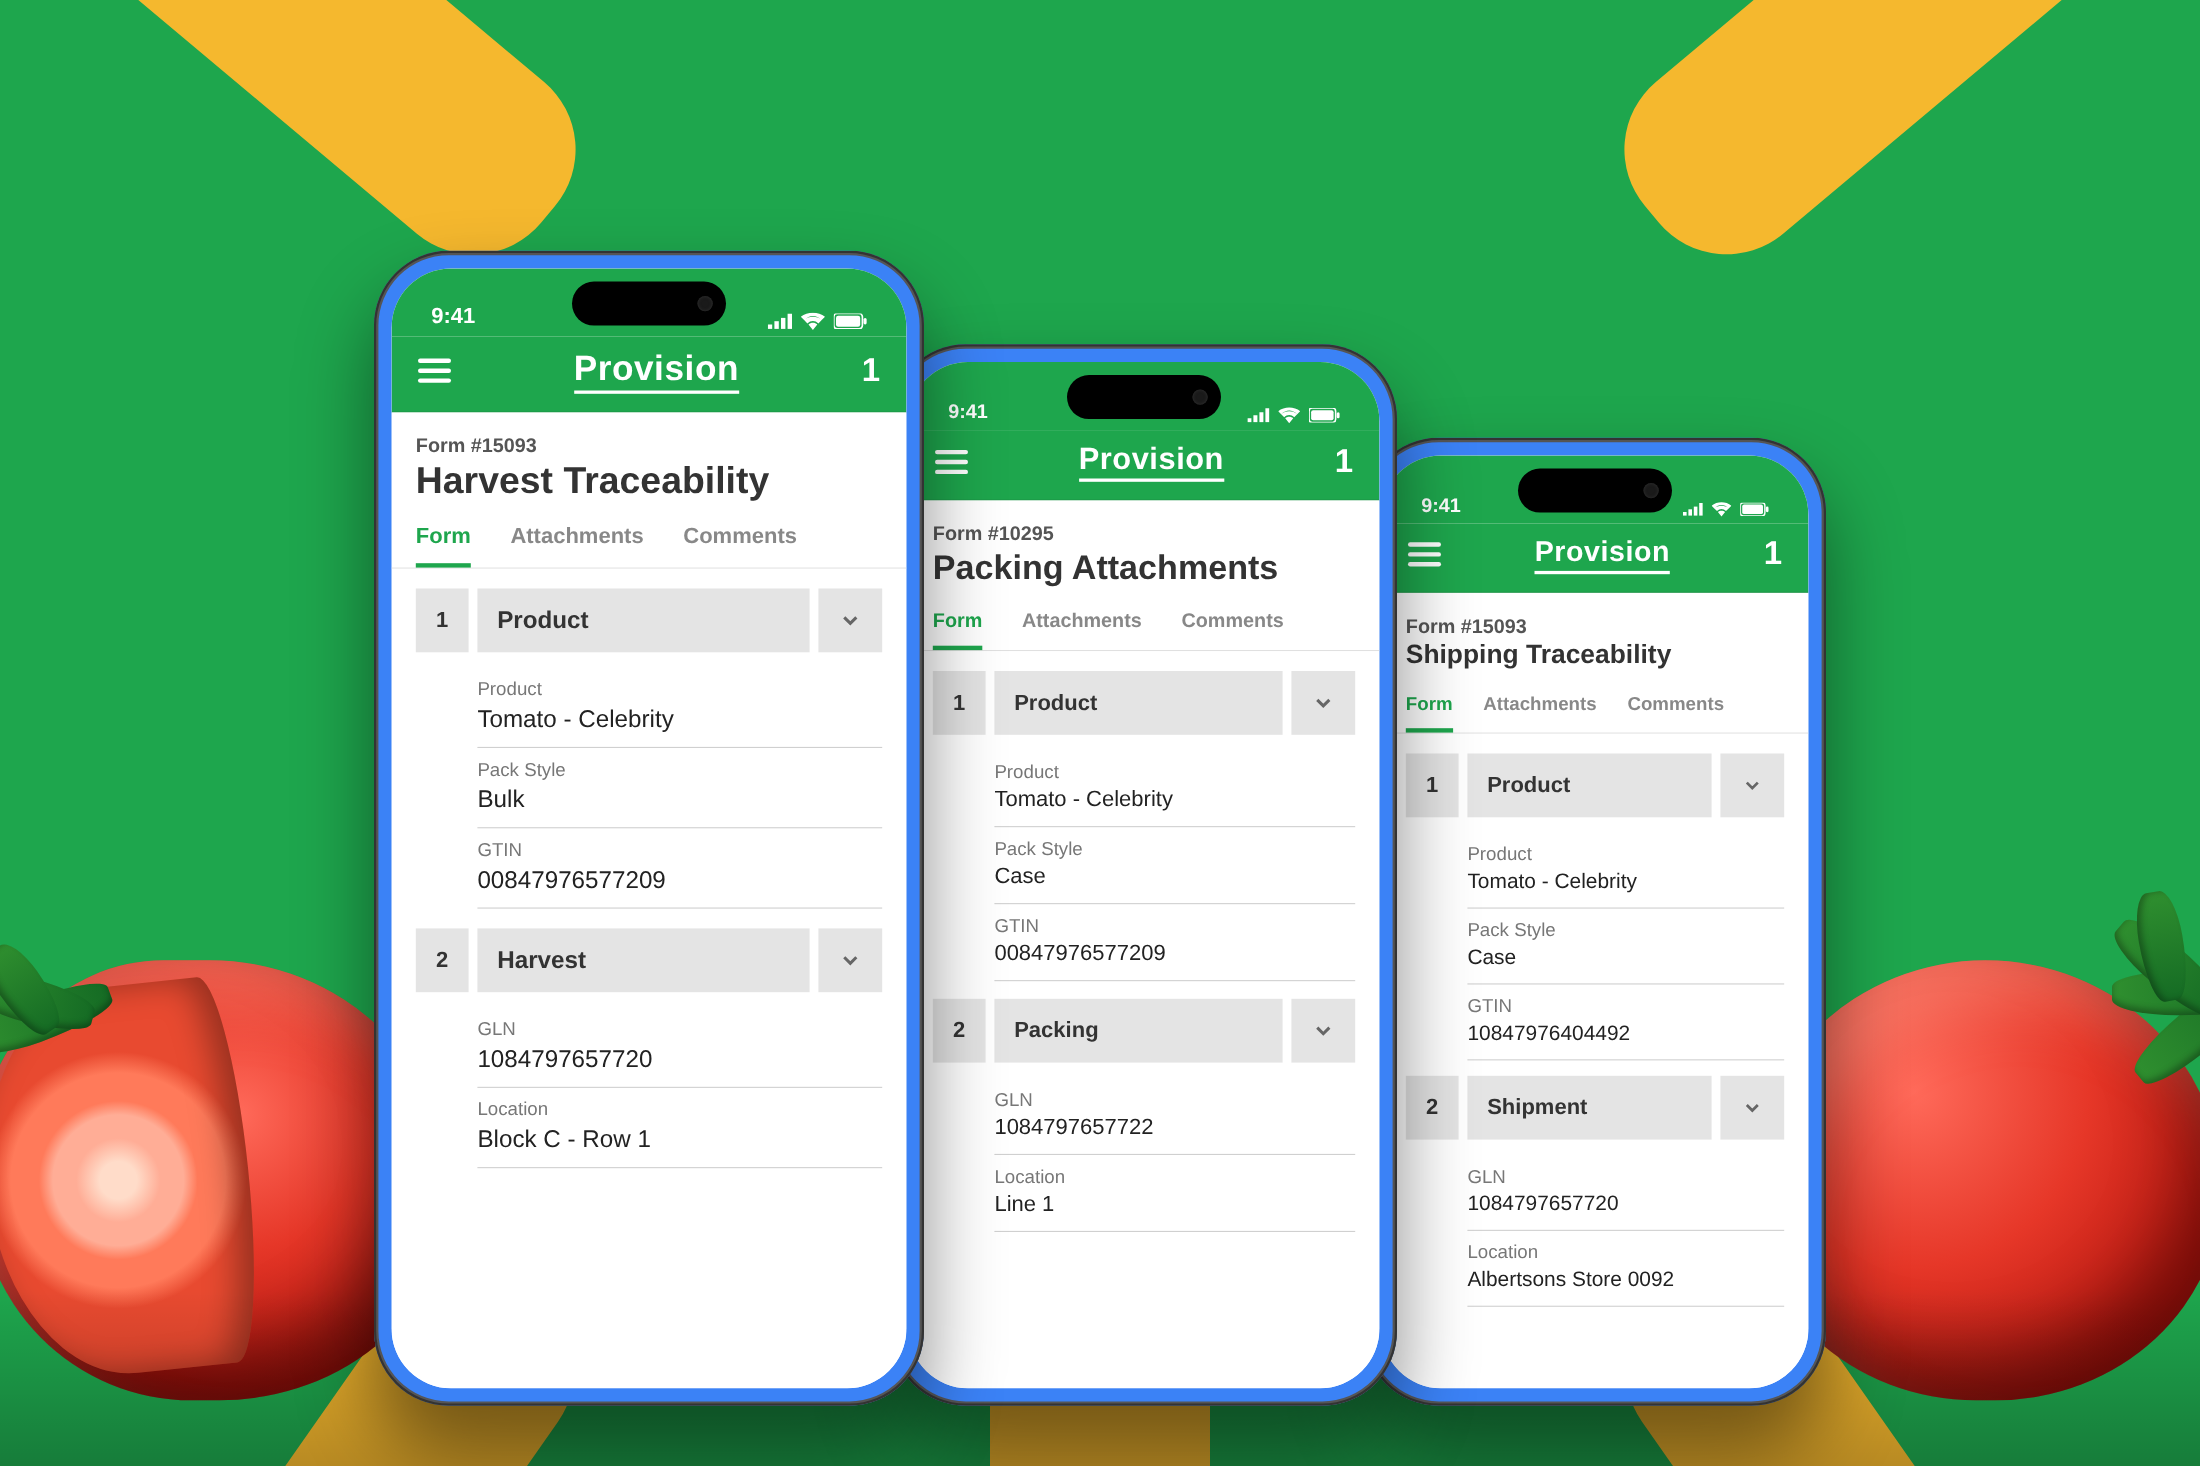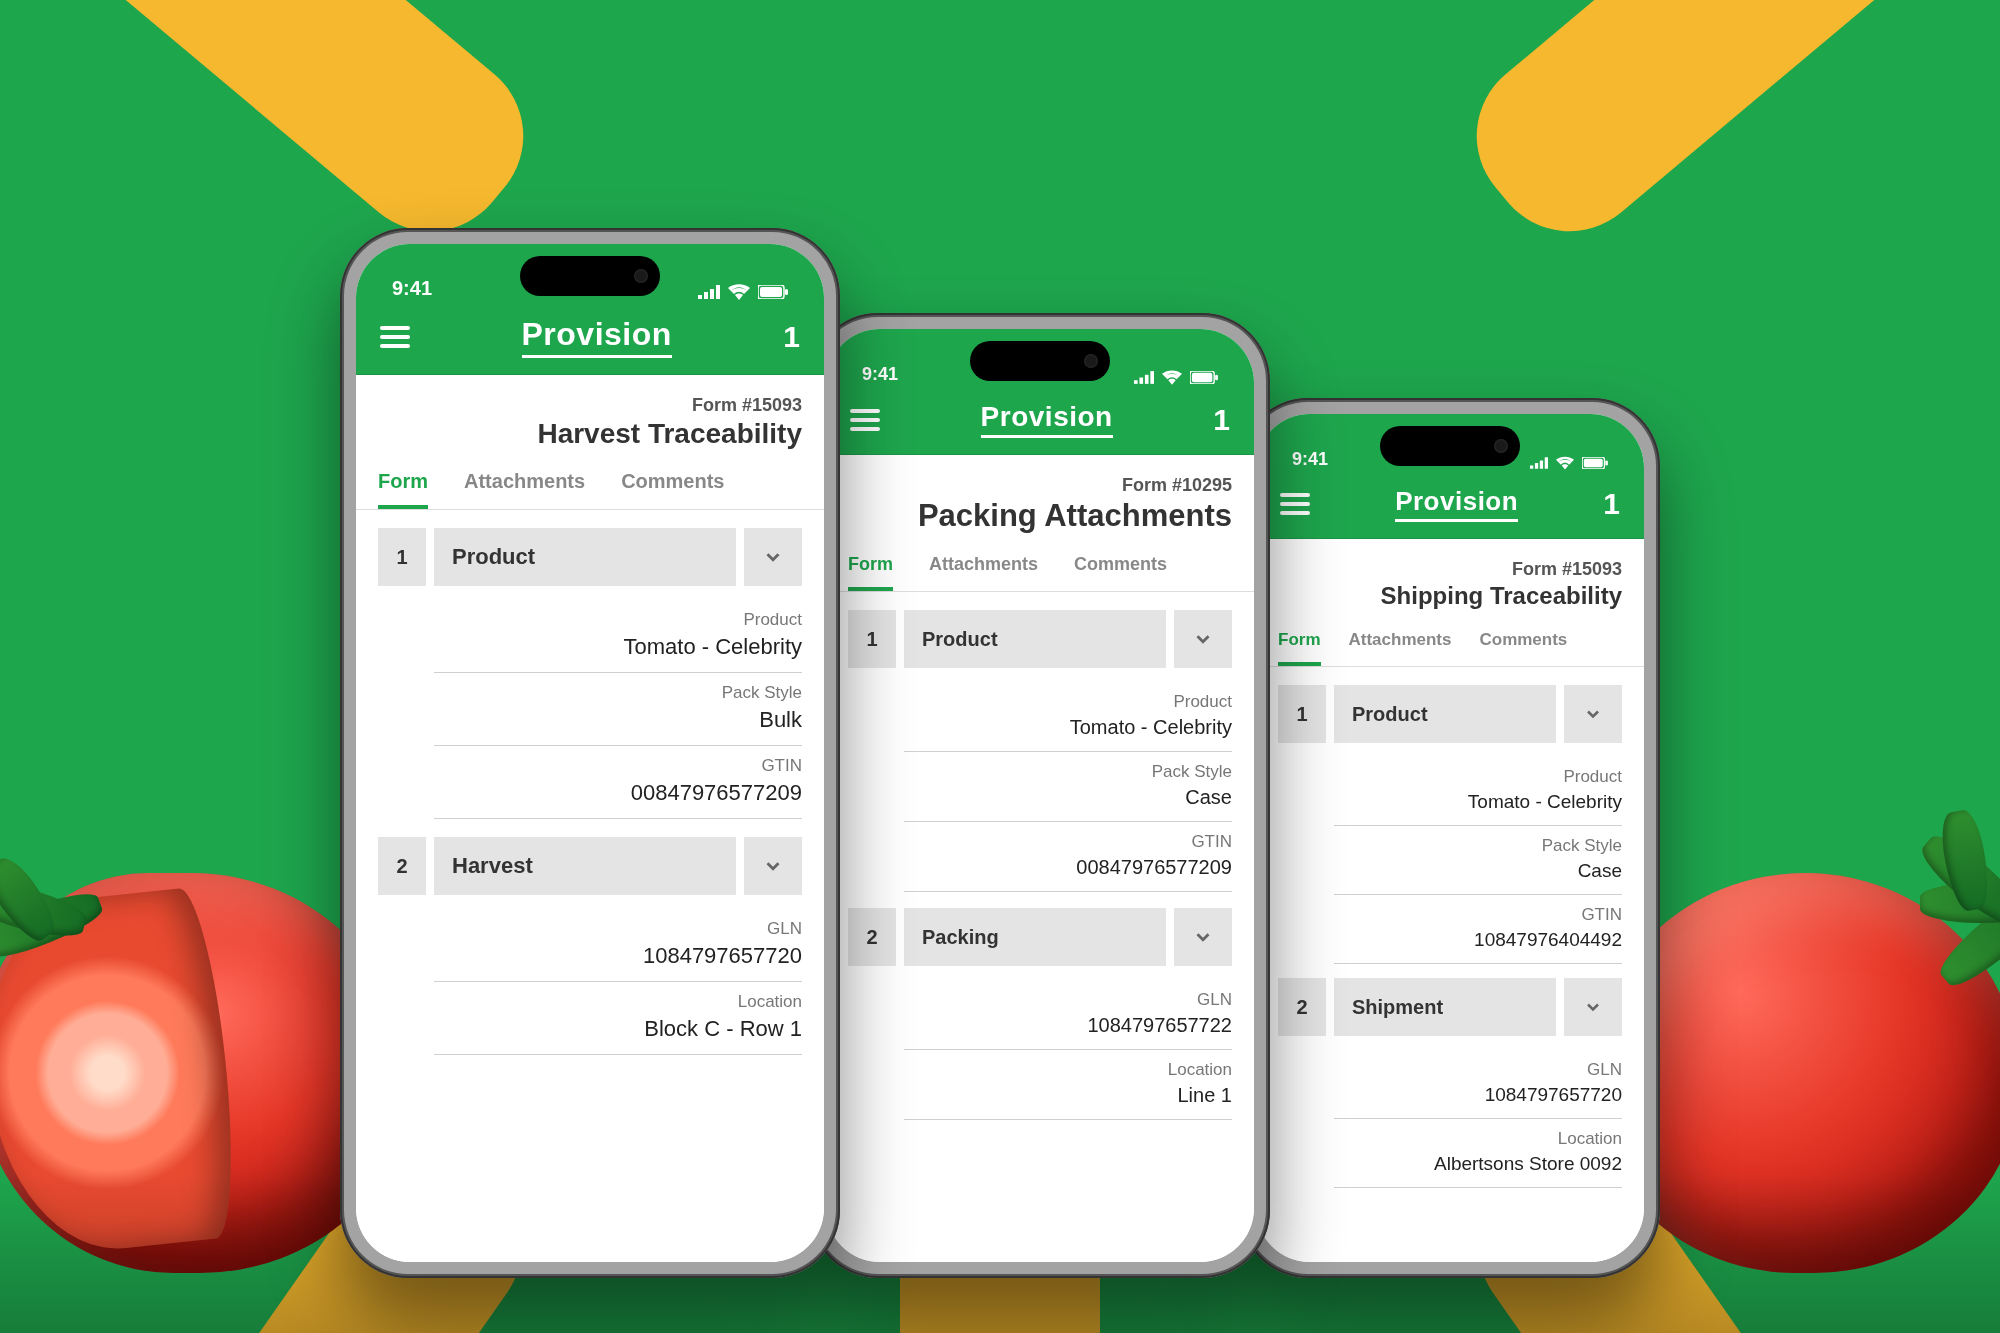--- a/index.html
+++ b/index.html
@@ -83,26 +83,25 @@
     align-items: flex-end;
     gap: -10px;
     pointer-events: none;
   }
   .phone-wrap { pointer-events: auto; }
   .phone-wrap.p1 { z-index: 3; margin-right: -30px; }
   .phone-wrap.p2 { z-index: 2; margin-right: -30px; }
   .phone-wrap.p3 { z-index: 1; }
 
   .phone {
-    background: #a3a3a3;
+    background: #3b82f6;
     border-radius: 68px;
     padding: 16px;
     box-shadow: 0 40px 70px rgba(0,0,0,0.45), inset 0 0 0 2px #333, inset 0 0 0 4px #555;
     position: relative;
-    text-align: right;
   }
   .phone.size1 { width: 500px; height: 1050px; }
   .phone.size2 { width: 460px; height: 965px; }
   .phone.size3 { width: 420px; height: 880px; }
 
   .screen {
     background: #fff;
     width: 100%; height: 100%;
     border-radius: 54px;
     overflow: hidden;
@@ -168,21 +167,21 @@
     font-weight:800;
   }
   .hamburger { width:30px; height:22px; display:flex; flex-direction:column; justify-content:space-between; cursor:pointer;}
   .hamburger span { display:block; height:4px; background:#fff; border-radius:2px;}
 
   .page-header {
     padding:20px 22px 8px;
     background:#fff;
   }
   .form-id { font-size:18px; color:#555; font-weight:600; }
-  .form-title { font-size:28px; font-weight:800; color:#333; margin-top:2px; }
+  .form-title { font-size:34px; font-weight:800; color:#333; margin-top:2px; }
 
   .tabs {
     display:flex;
     padding:0 22px;
     border-bottom:1px solid #ddd;
     gap:36px;
     background:#fff;
   }
   .tab {
     padding:12px 0;

